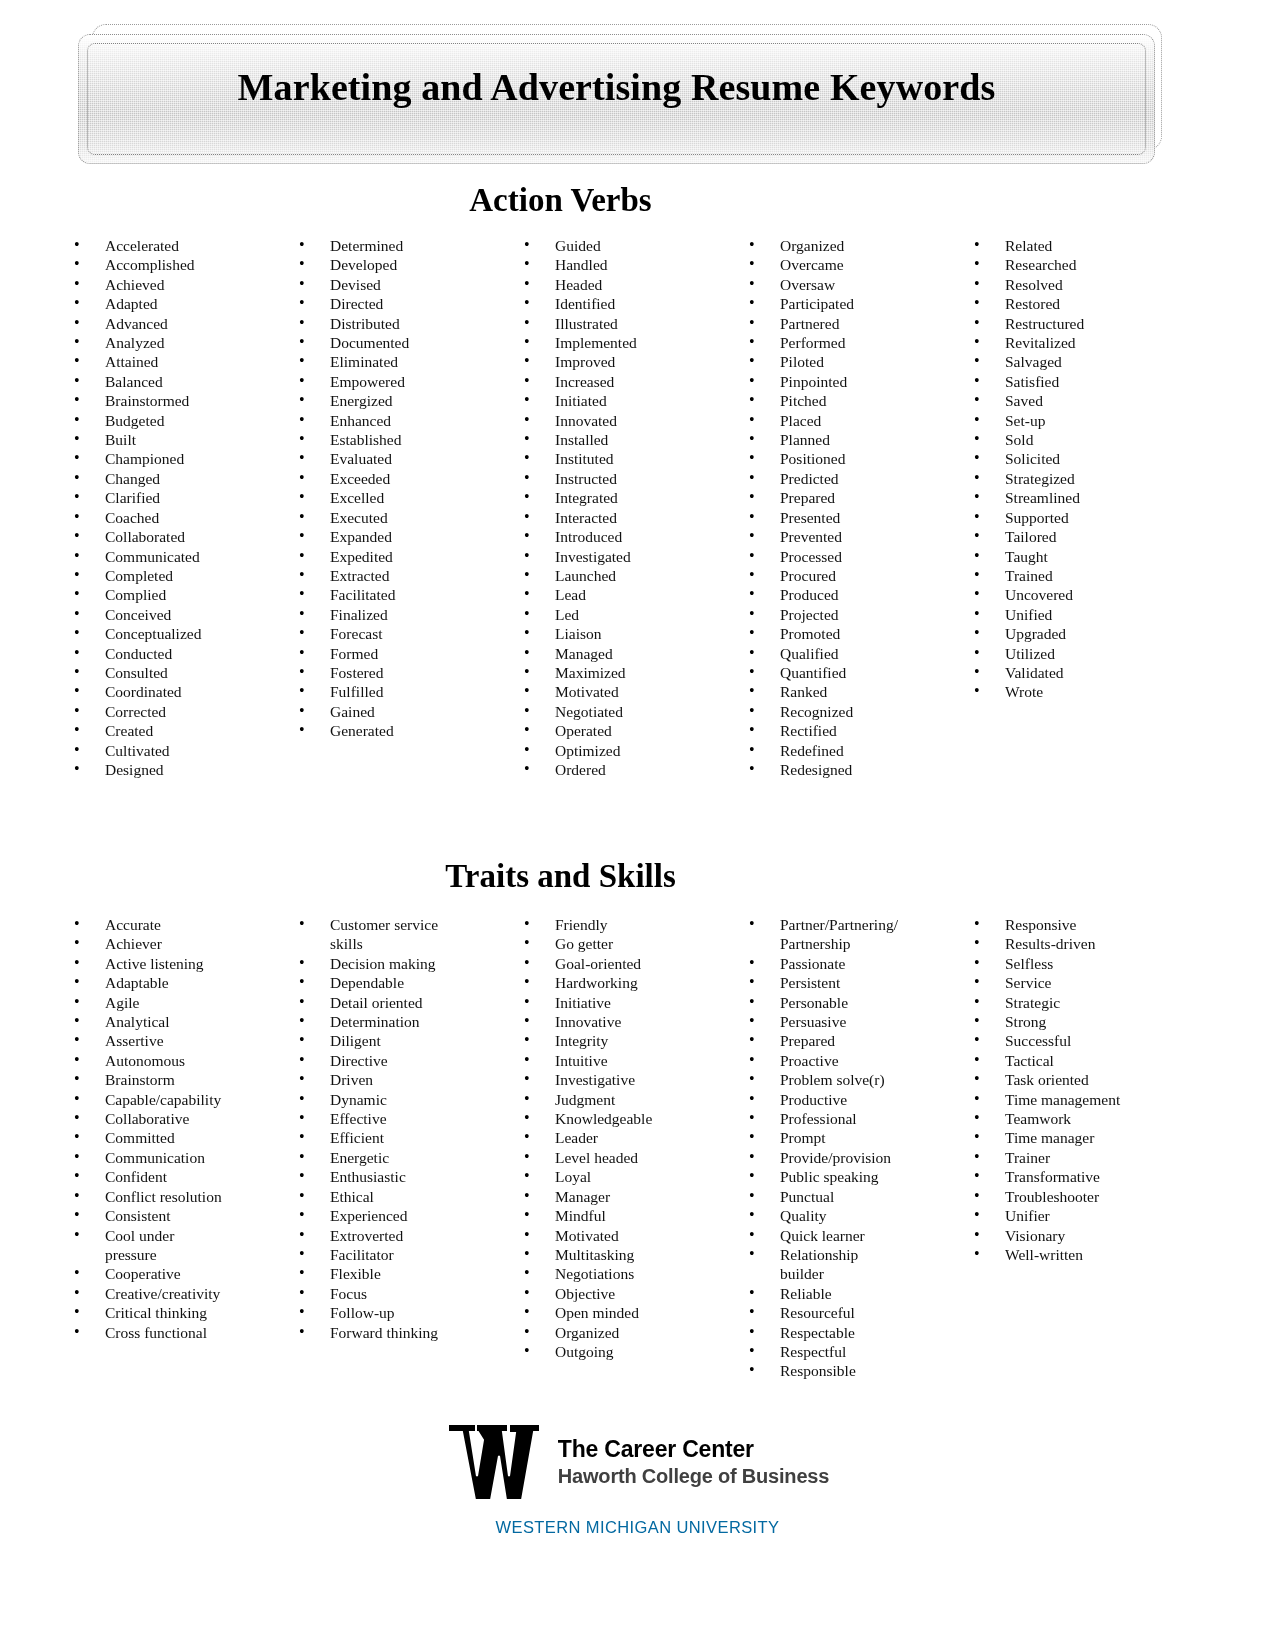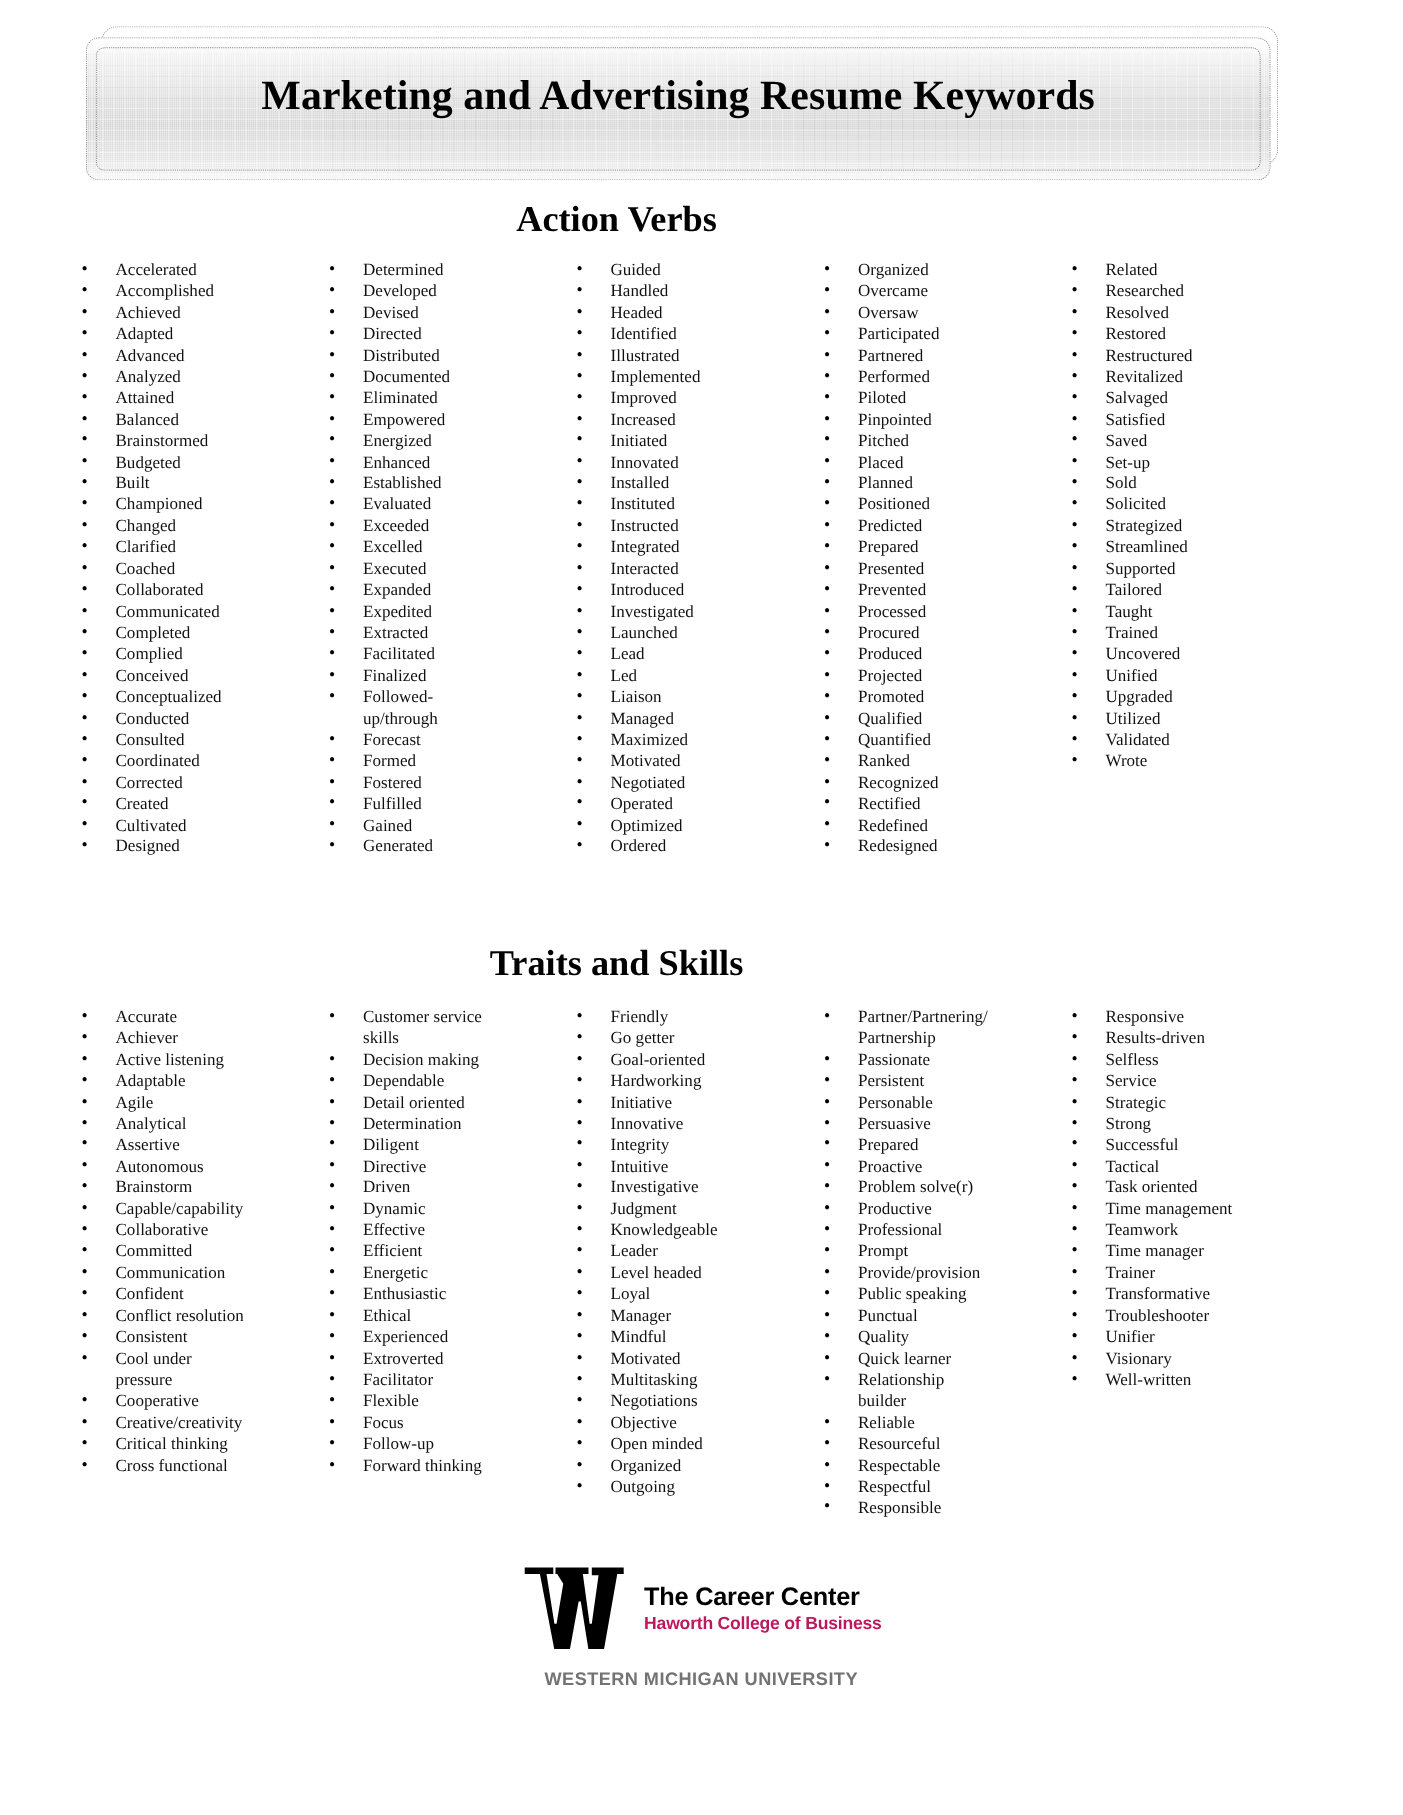--- a/index.html
+++ b/index.html
@@ -151,33 +151,33 @@
   }
   .footer-line1 {
     font-family: "Liberation Sans", "DejaVu Sans", sans-serif;
     font-size: 23px;
     font-weight: bold;
     letter-spacing: -0.2px;
     color: #000;
   }
   .footer-line2 {
     font-family: "Liberation Sans", "DejaVu Sans", sans-serif;
-    font-size: 16px;
+    font-size: 20px;
     font-weight: bold;
     letter-spacing: -0.2px;
-    color: #be185d;
+    color: #404040;
     margin-top: 4px;
   }
   .footer-univ {
     margin-top: 14px;
     font-family: "Liberation Sans", "DejaVu Sans", sans-serif;
     font-size: 16.5px;
-    font-weight: bold;
+    font-weight: normal;
     letter-spacing: 0.4px;
-    color: #737373;
+    color: #0369a1;
     text-align: center;
   }
 </style>
 </head>
 <body>
 
 <div class="title-wrap">
   <div class="title-outer"></div>
   <div class="title-shadow">
     <div class="title-inner-edge"></div>
@@ -235,22 +235,20 @@
         <li>Established</li>
         <li>Evaluated</li>
         <li>Exceeded</li>
         <li>Excelled</li>
         <li>Executed</li>
         <li>Expanded</li>
         <li>Expedited</li>
         <li>Extracted</li>
         <li>Facilitated</li>
         <li>Finalized</li>
-        <li>Followed-
-up/through</li>
         <li>Forecast</li>
         <li>Formed</li>
         <li>Fostered</li>
         <li>Fulfilled</li>
         <li>Gained</li>
         <li>Generated</li>
       </ul>
     </div>
   <div class="col">
       <ul>

